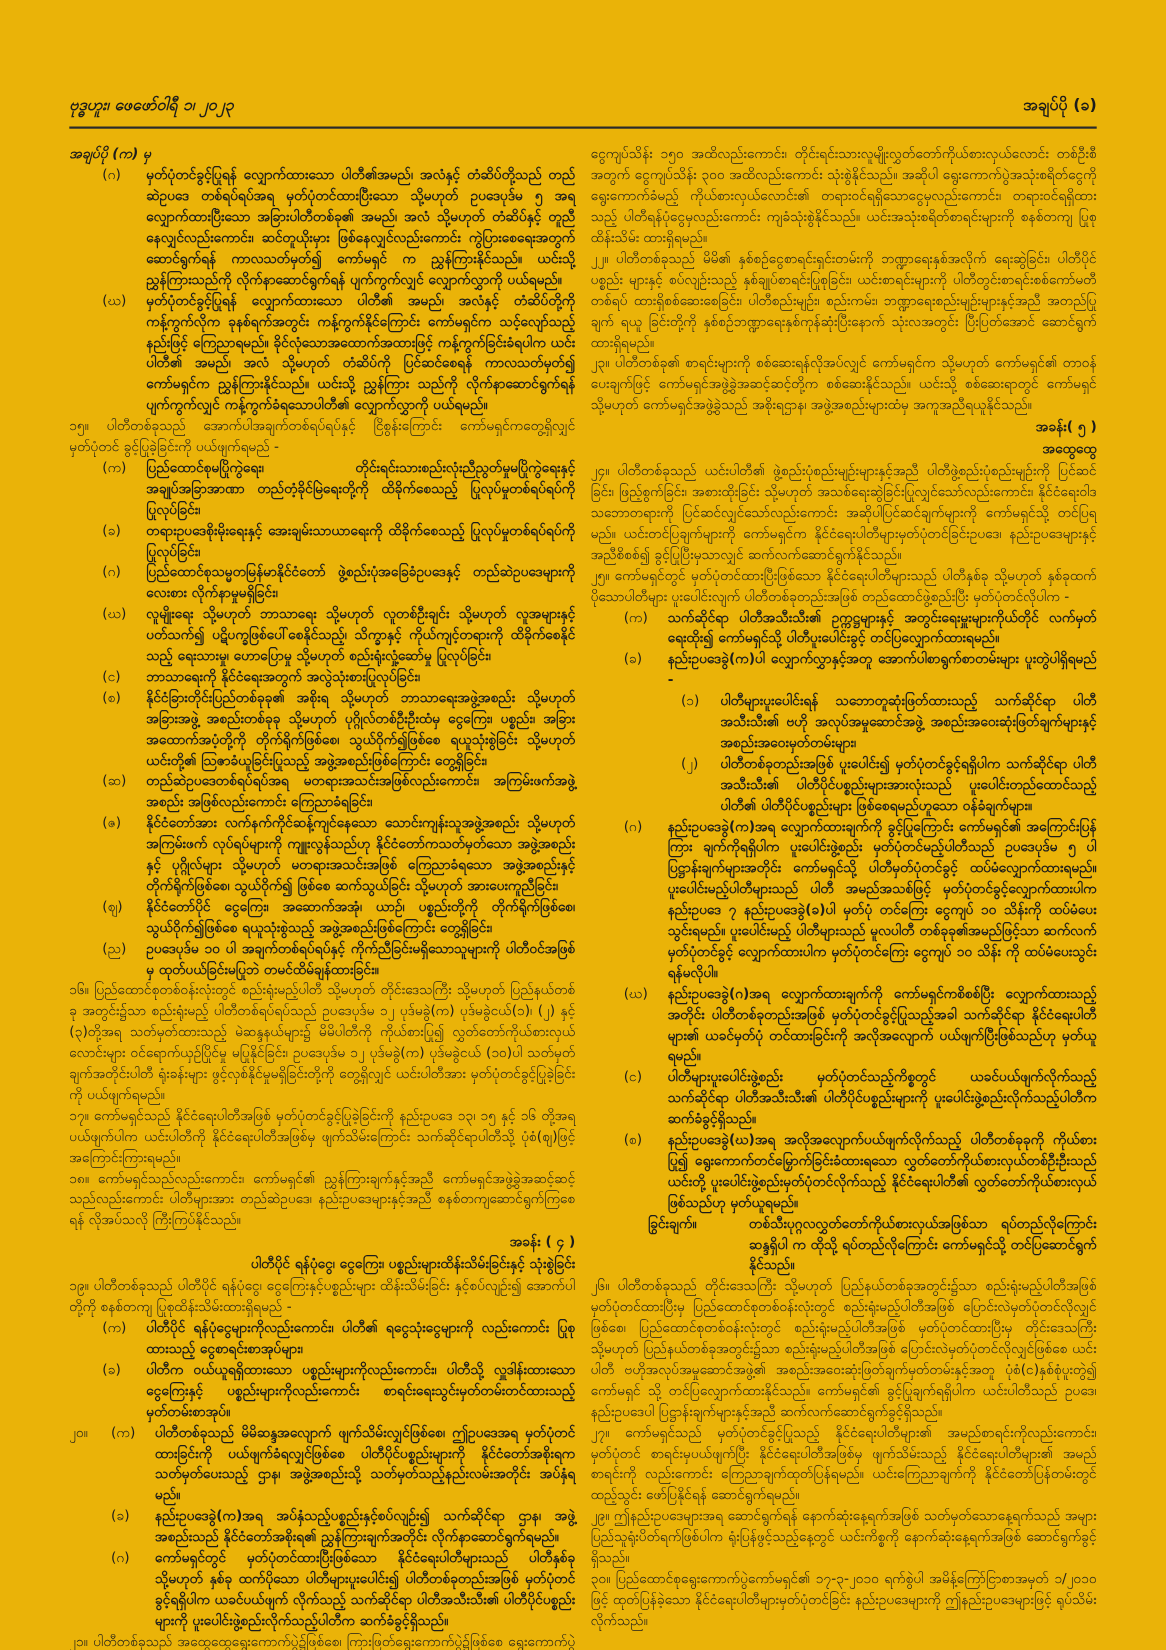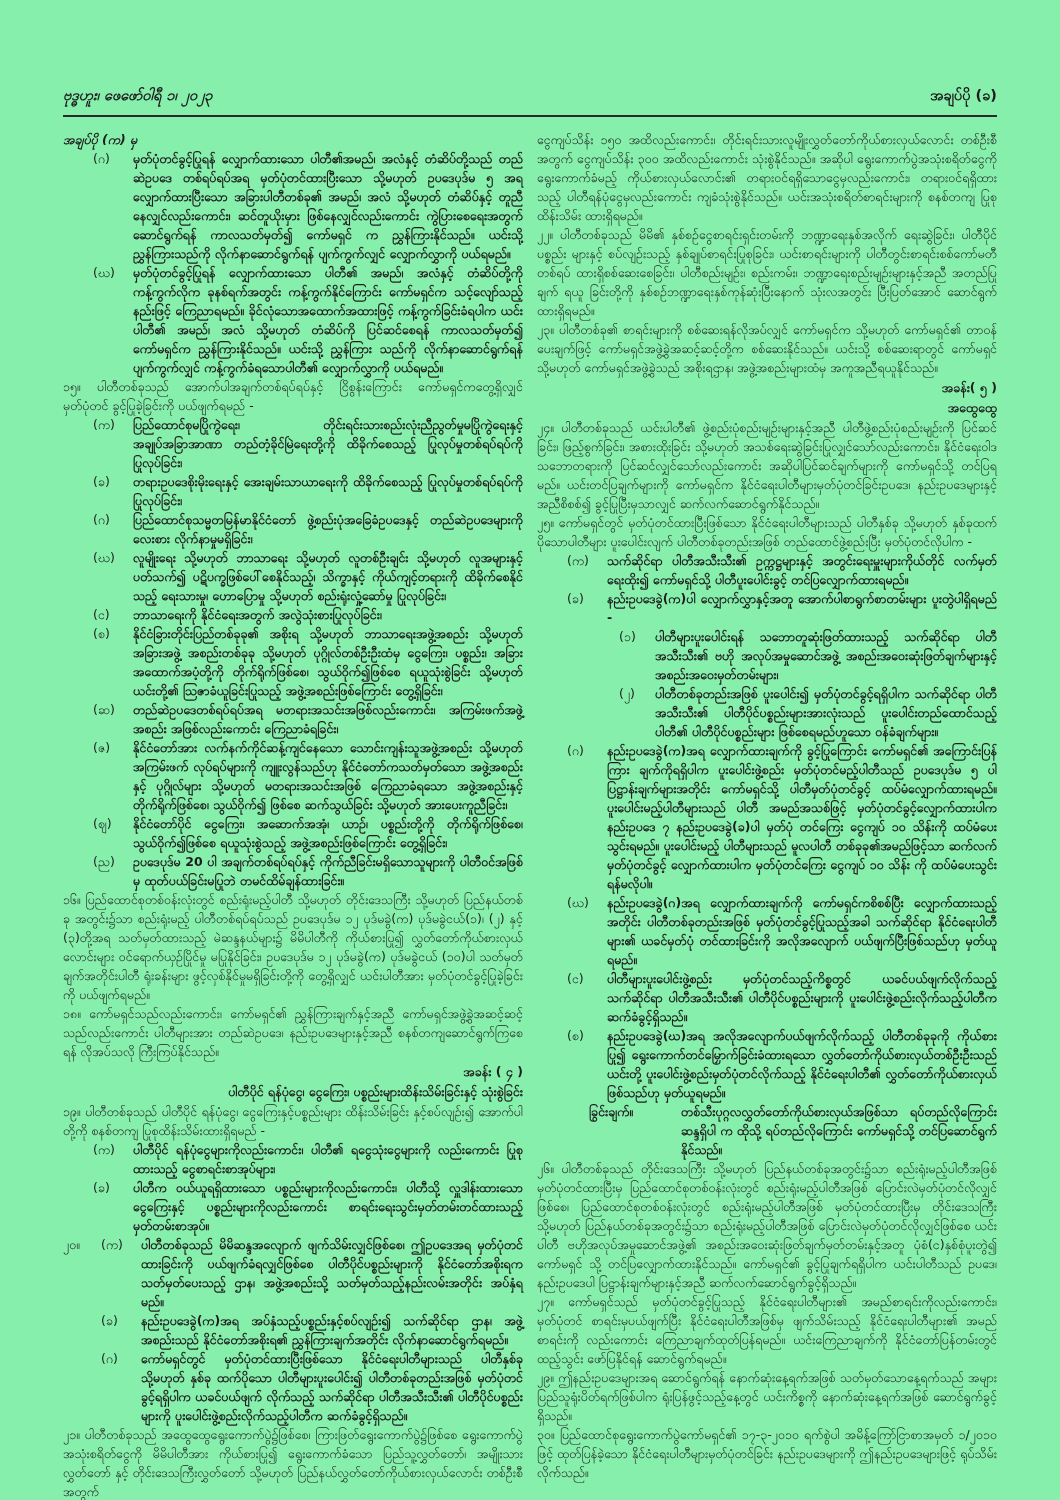--- a/index.html
+++ b/index.html
@@ -1,20 +1,20 @@
 <!DOCTYPE html>
 <html><head>
 <meta charset="utf-8">
 <style>
   html,body{margin:0;padding:0;background:#e8e8e4;}
   .page{
     position:relative;
     width:1060px;height:1500px;
     margin:0 auto;
-    background:#86efac;
+    background:#eab308;
     color:#1c1c1c;
     font-family:"DejaVu Sans", sans-serif;
     overflow:hidden;
     box-sizing:border-box;
     padding:86px 63px 0 63px;
   }
   .hdr{display:flex;justify-content:space-between;align-items:flex-end;}
   .hdr .date{font-size:14.5px;font-weight:bold;font-style:italic;}
   .hdr .supp{font-size:14.5px;font-weight:bold;margin-left:32px;}
   .rule{border:none;border-top:2px solid #2a2a2a;margin:8px 0 13px 0;}
@@ -88,23 +88,24 @@
         <div class="item">
           <span class="marker">(ဇ)</span>
           <span class="body">နိုင်ငံတော်အား လက်နက်ကိုင်ဆန့်ကျင်နေသော သောင်းကျန်းသူအဖွဲ့အစည်း သို့မဟုတ် အကြမ်းဖက် လုပ်ရပ်များကို ကျူးလွန်သည်ဟု နိုင်ငံတော်ကသတ်မှတ်သော အဖွဲ့အစည်းနှင့် ပုဂ္ဂိုလ်များ သို့မဟုတ် မတရားအသင်းအဖြစ် ကြေညာခံရသော အဖွဲ့အစည်းနှင့် တိုက်ရိုက်ဖြစ်စေ၊ သွယ်ဝိုက်၍ ဖြစ်စေ ဆက်သွယ်ခြင်း သို့မဟုတ် အားပေးကူညီခြင်း၊</span>
         </div>
         <div class="item">
           <span class="marker">(ဈ)</span>
           <span class="body">နိုင်ငံတော်ပိုင် ငွေကြေး၊ အဆောက်အအုံ၊ ယာဉ်၊ ပစ္စည်းတို့ကို တိုက်ရိုက်ဖြစ်စေ၊ သွယ်ဝိုက်၍ဖြစ်စေ ရယူသုံးစွဲသည့် အဖွဲ့အစည်းဖြစ်ကြောင်း တွေ့ရှိခြင်း၊</span>
         </div>
         <div class="item">
           <span class="marker">(ည)</span>
-          <span class="body">ဥပဒေပုဒ်မ 20 ပါ အချက်တစ်ရပ်ရပ်နှင့် ကိုက်ညီခြင်းမရှိသောသူများကို ပါတီဝင်အဖြစ်မှ ထုတ်ပယ်ခြင်းမပြုဘဲ တမင်ထိမ်ချန်ထားခြင်း။</span>
+          <span class="body">ဥပဒေပုဒ်မ ၁၀ ပါ အချက်တစ်ရပ်ရပ်နှင့် ကိုက်ညီခြင်းမရှိသောသူများကို ပါတီဝင်အဖြစ်မှ ထုတ်ပယ်ခြင်းမပြုဘဲ တမင်ထိမ်ချန်ထားခြင်း။</span>
         </div>
         <div class="para">၁၆။ ပြည်ထောင်စုတစ်ဝန်းလုံးတွင် စည်းရုံးမည့်ပါတီ သို့မဟုတ် တိုင်းဒေသကြီး သို့မဟုတ် ပြည်နယ်တစ်ခု အတွင်း၌သာ စည်းရုံးမည့် ပါတီတစ်ရပ်ရပ်သည် ဥပဒေပုဒ်မ ၁၂ ပုဒ်မခွဲ(က) ပုဒ်မခွဲငယ်(၁)၊ (၂) နှင့် (၃)တို့အရ သတ်မှတ်ထားသည့် မဲဆန္ဒနယ်များ၌ မိမိပါတီကို ကိုယ်စားပြု၍ လွှတ်တော်ကိုယ်စားလှယ်လောင်းများ ဝင်ရောက်ယှဉ်ပြိုင်မှု မပြုနိုင်ခြင်း၊ ဥပဒေပုဒ်မ ၁၂ ပုဒ်မခွဲ(က) ပုဒ်မခွဲငယ် (၁၀)ပါ သတ်မှတ်ချက်အတိုင်းပါတီ ရုံးခန်းများ ဖွင့်လှစ်နိုင်မှုမရှိခြင်းတို့ကို တွေ့ရှိလျှင် ယင်းပါတီအား မှတ်ပုံတင်ခွင့်ပြုခဲ့ခြင်းကို ပယ်ဖျက်ရမည်။</div>
+        <div class="para">၁၇။ ကော်မရှင်သည် နိုင်ငံရေးပါတီအဖြစ် မှတ်ပုံတင်ခွင့်ပြုခဲ့ခြင်းကို နည်းဥပဒေ ၁၃၊ ၁၅ နှင့် ၁၆ တို့အရ ပယ်ဖျက်ပါက ယင်းပါတီကို နိုင်ငံရေးပါတီအဖြစ်မှ ဖျက်သိမ်းကြောင်း သက်ဆိုင်ရာပါတီသို့ ပုံစံ(စျ)ဖြင့် အကြောင်းကြားရမည်။</div>
         <div class="para">၁၈။ ကော်မရှင်သည်လည်းကောင်း၊ ကော်မရှင်၏ ညွှန်ကြားချက်နှင့်အညီ ကော်မရှင်အဖွဲ့ခွဲအဆင့်ဆင့် သည်လည်းကောင်း ပါတီများအား တည်ဆဲဥပဒေ၊ နည်းဥပဒေများနှင့်အညီ စနစ်တကျဆောင်ရွက်ကြစေရန် လိုအပ်သလို ကြီးကြပ်နိုင်သည်။</div>
         <div class="heading">အခန်း ( ၄ )</div>
         <div class="heading">ပါတီပိုင် ရန်ပုံငွေ၊ ငွေကြေး၊ ပစ္စည်းများထိန်းသိမ်းခြင်းနှင့် သုံးစွဲခြင်း</div>
         <div class="para">၁၉။ ပါတီတစ်ခုသည် ပါတီပိုင် ရန်ပုံငွေ၊ ငွေကြေးနှင့်ပစ္စည်းများ ထိန်းသိမ်းခြင်း နှင့်စပ်လျဉ်း၍ အောက်ပါတို့ကို စနစ်တကျ ပြုစုထိန်းသိမ်းထားရှိရမည် -</div>
         <div class="item">
           <span class="marker">(က)</span>
           <span class="body">ပါတီပိုင် ရန်ပုံငွေများကိုလည်းကောင်း၊ ပါတီ၏ ရငွေသုံးငွေများကို လည်းကောင်း ပြုစုထားသည့် ငွေစာရင်းစာအုပ်များ၊</span>
         </div>
         <div class="item">
           <span class="marker">(ခ)</span>

